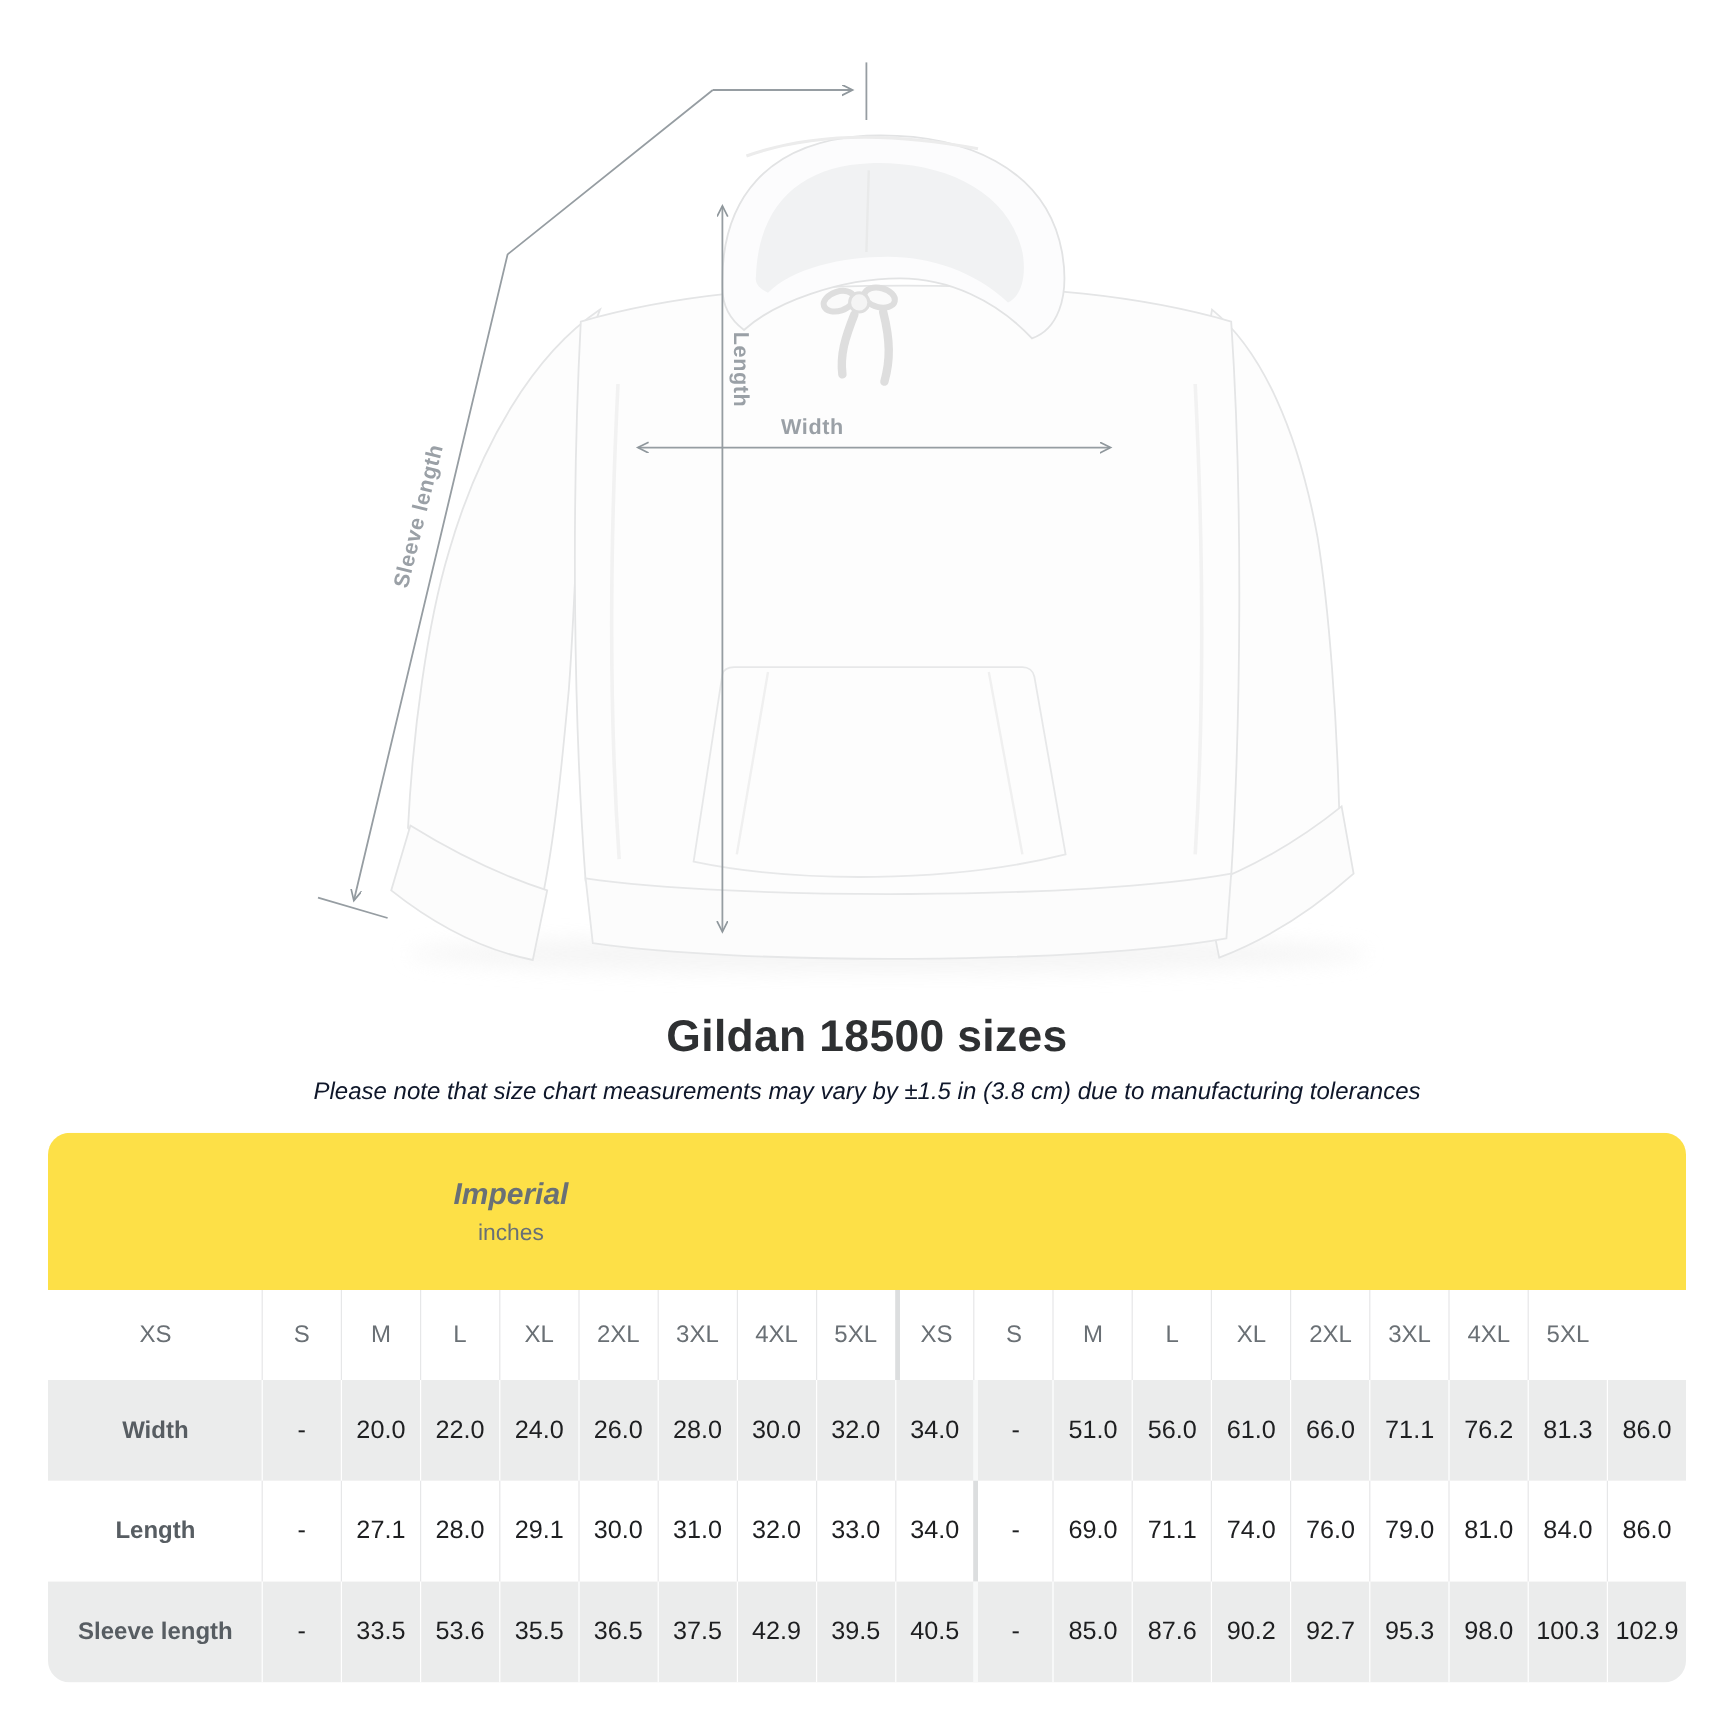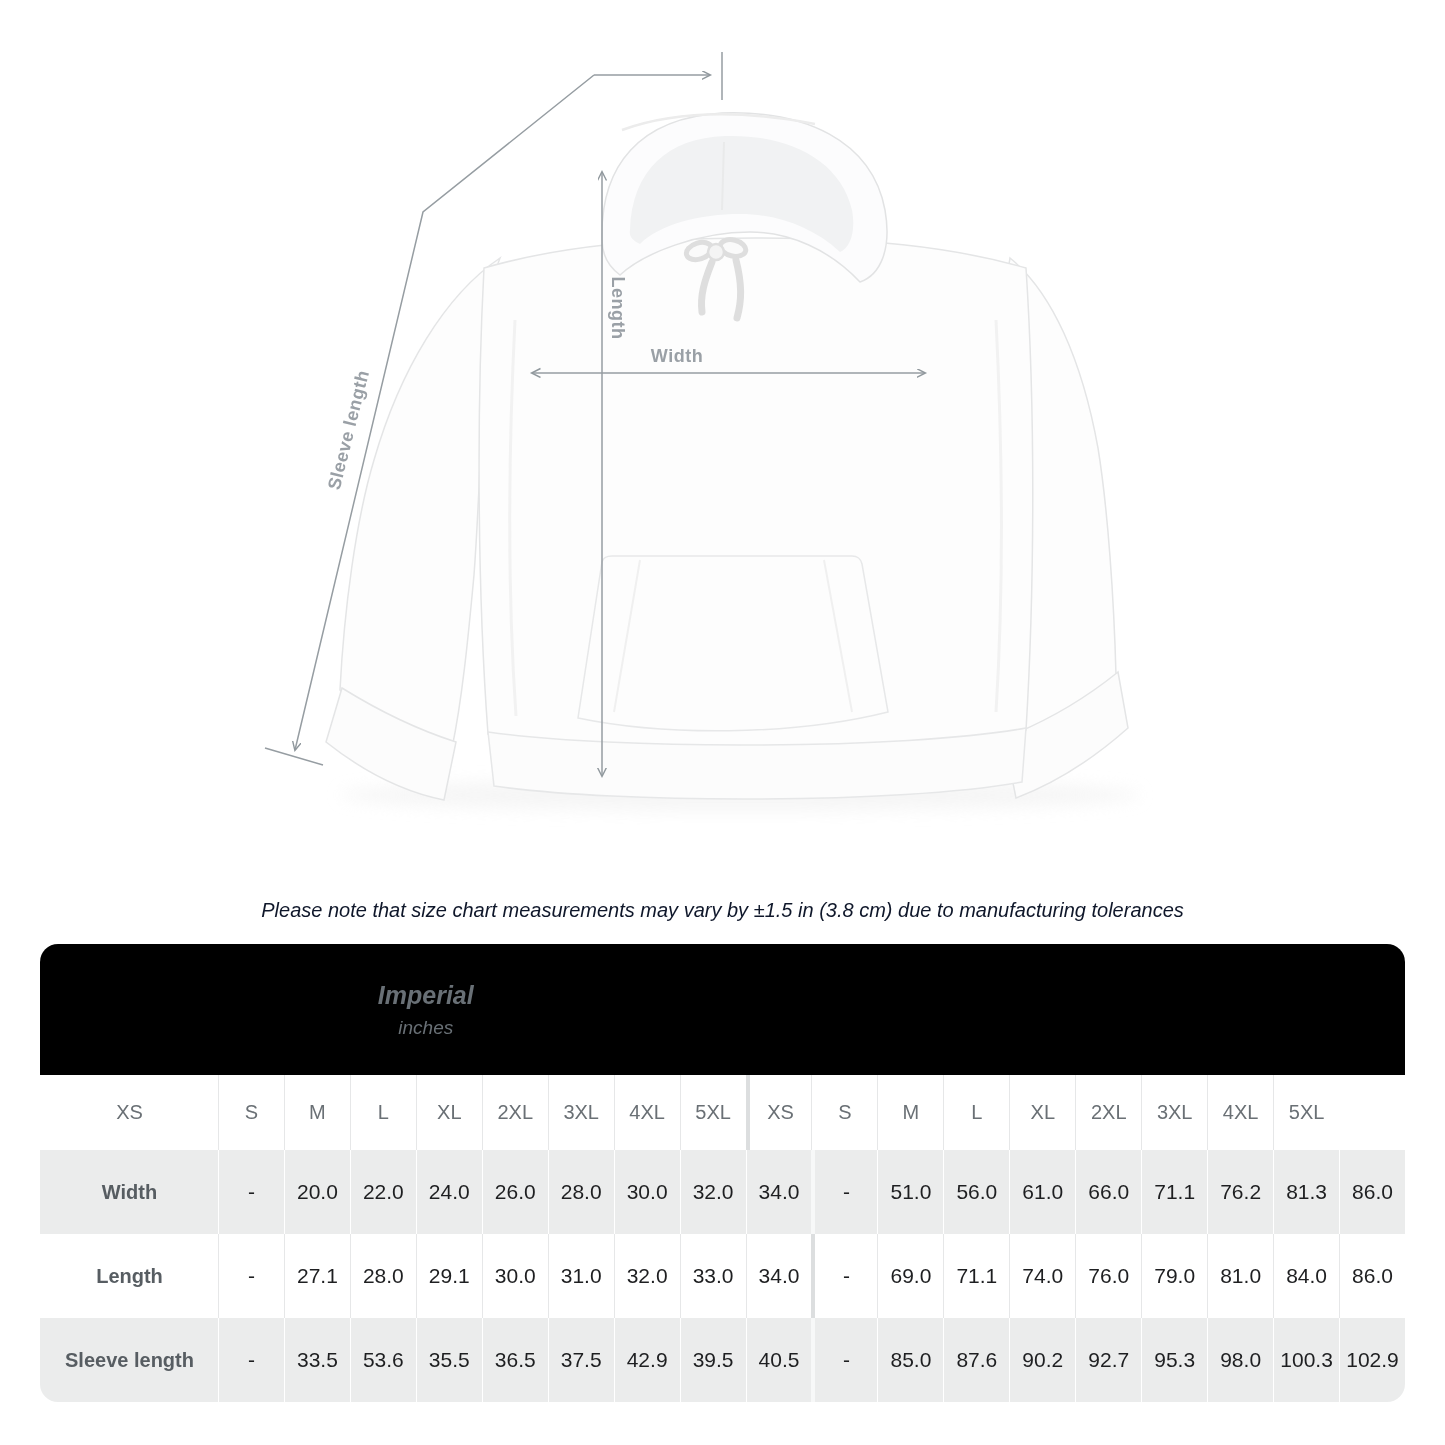--- a/index.html
+++ b/index.html
@@ -25,25 +25,25 @@
   .page-subtitle{
     position:absolute;left:0;top:899px;width:100%;text-align:center;
     font-size:20px;font-style:italic;color:#0f172a;
   }
   
   .size-table{
     position:absolute;left:40px;top:944px;width:1365px;height:458px;
     border-radius:18px;overflow:hidden;background:#ffffff;
   }
   .unit-band{
-    display:grid;grid-template-columns:771.5px 1fr;height:131px;background:#000000;
+    display:grid;grid-template-columns:771.5px 1fr;height:131px;background:#fde047;
   }
   .unit-cell{display:flex;flex-direction:column;align-items:center;justify-content:center;}
   .unit-name{font-size:25px;font-weight:bold;font-style:italic;color:#697076;}
-  .unit-sub{font-size:19px;font-style:italic;color:#697076;margin-top:7px;}
+  .unit-sub{font-size:19px;color:#697076;margin-top:7px;}
   .trow{
     display:grid;grid-template-columns:178px repeat(18,1fr);align-items:stretch;
   }
   .trow.header{height:75px;background:#ffffff;}
   .trow.data{height:84px;}
   .trow.gray{background:#ebecec;}
   .trow.white{background:#ffffff;}
   .cell{
     display:flex;align-items:center;justify-content:center;
     border-left:1px solid transparent;
@@ -125,20 +125,21 @@
         <path d="M 602,172 L 602,776" marker-start="url(#arrow)" marker-end="url(#arrow)"></path>
         <path d="M 532,373 L 925,373" marker-start="url(#arrow)" marker-end="url(#arrow)"></path>
       </g>
     </svg>
 
     <div class="measure-label length">Length</div>
     <div class="measure-label width">Width</div>
     <div class="measure-label sleeve">Sleeve length</div>
   </div>
 
+  <div class="page-title">Gildan 18500 sizes</div>
   <div class="page-subtitle">Please note that size chart measurements may vary by ±1.5 in (3.8 cm) due to manufacturing tolerances</div>
 
   <div class="size-table">
     <div class="unit-band">
       <div class="unit-cell">
         <div class="unit-name">Imperial</div>
         <div class="unit-sub">inches</div>
       </div>
     </div>
 

